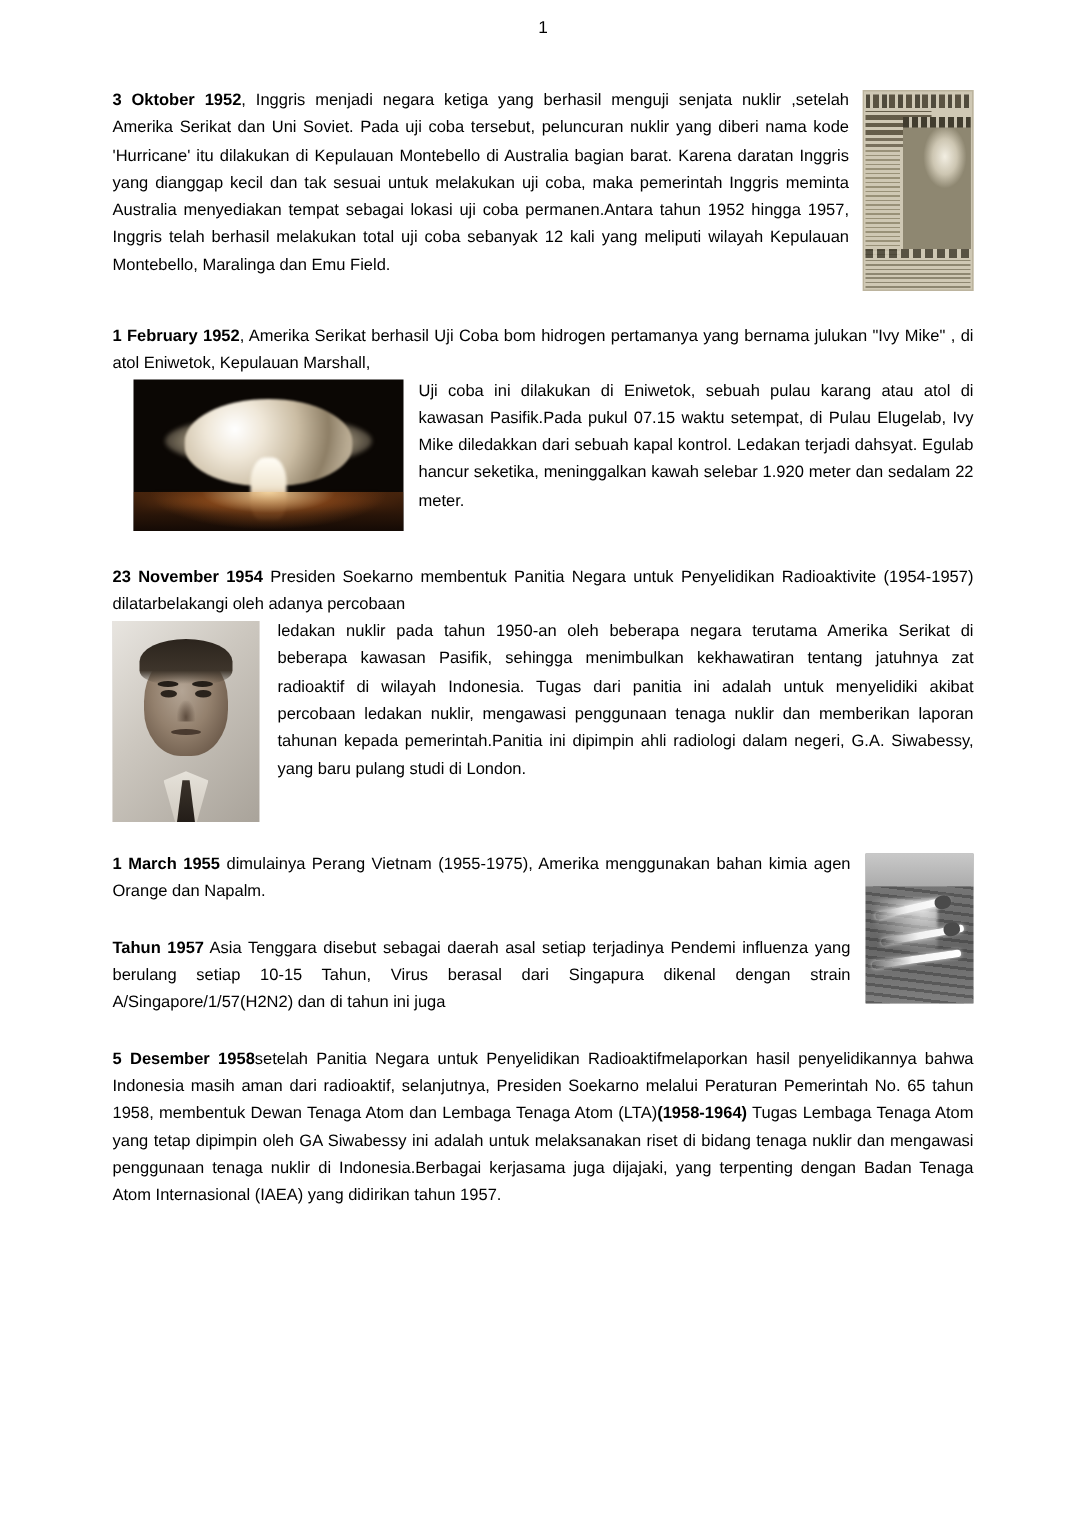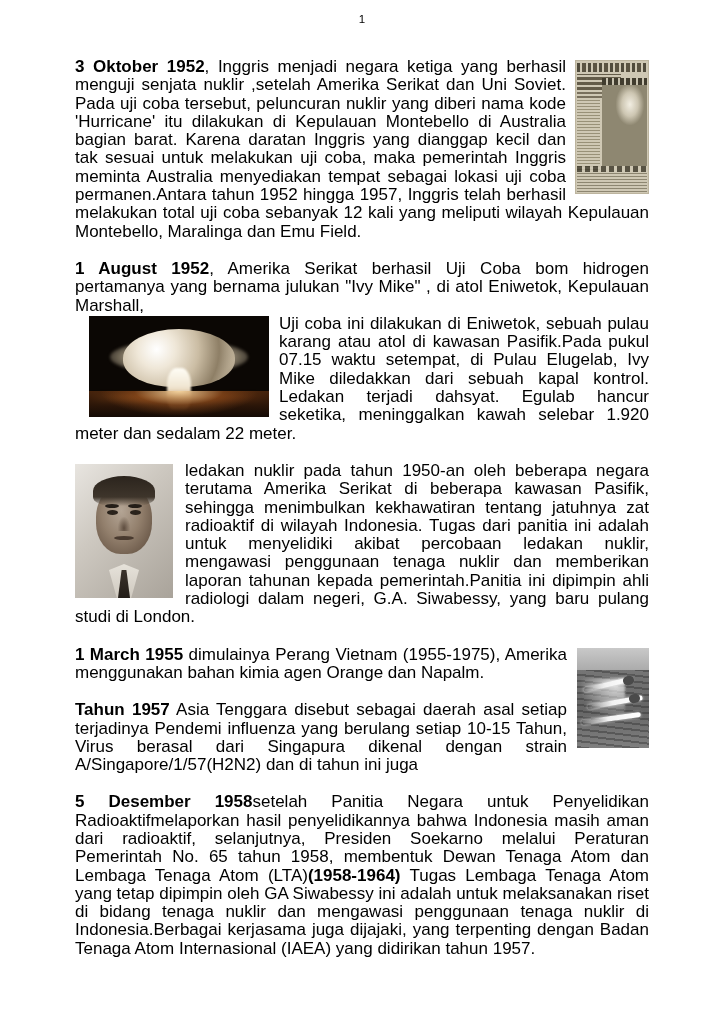--- a/index.html
+++ b/index.html
@@ -31,21 +31,21 @@
     line-height: 14px;
   }
   .content {
     position: absolute;
     left: 75px;
     top: 58px;
     width: 574px;
   }
   p.para {
     margin: 0 0 0 0;
-    font-size: 17px;
+    font-size: 11px;
     line-height: 18.3px;
     text-align: justify;
     text-justify: inter-word;
     color: #000;
   }
   .b { font-weight: bold; }
   .semib { font-weight: bold; margin-top: 28px; }
   .gap-md { height: 19px; }
 
   
@@ -284,35 +284,36 @@
         <div class="nc-foot-t"></div>
         <div class="nc-foot"></div>
       </div>
       <p class="para"><span class="b">3 Oktober 1952</span><span>, Inggris menjadi negara ketiga yang berhasil menguji senjata nuklir ,setelah Amerika Serikat dan Uni Soviet. Pada uji coba tersebut, peluncuran nuklir yang diberi nama kode 'Hurricane' itu dilakukan di Kepulauan Montebello di Australia bagian barat. Karena daratan Inggris yang dianggap kecil dan tak sesuai untuk melakukan uji coba, maka pemerintah Inggris meminta Australia menyediakan tempat sebagai lokasi uji coba permanen.Antara tahun 1952 hingga 1957, Inggris telah berhasil melakukan total uji coba sebanyak 12 kali yang meliputi wilayah Kepulauan Montebello, Maralinga dan Emu Field.</span></p>
       <div class="clear"></div>
     </div>
 
     <div class="gap-md"></div>
 
     <div>
-      <p class="para"><span class="b">1 August 1952</span><span>, Amerika Serikat berhasil Uji Coba bom hidrogen pertamanya yang bernama julukan "Ivy Mike" , di atol Eniwetok, Kepulauan Marshall,</span></p>
+      <p class="para"><span class="b">1 February 1952</span><span>, Amerika Serikat berhasil Uji Coba bom hidrogen pertamanya yang bernama julukan "Ivy Mike" , di atol Eniwetok, Kepulauan Marshall,</span></p>
       <div class="mushroom">
         <div class="mush-cap2"></div>
         <div class="mush-cap"></div>
         <div class="mush-stem"></div>
         <div class="mush-glow"></div>
         <div class="mush-base"></div>
       </div>
       <p class="para">Uji coba ini dilakukan di Eniwetok, sebuah pulau karang atau atol di kawasan Pasifik.Pada pukul 07.15 waktu setempat, di Pulau Elugelab, Ivy Mike diledakkan dari sebuah kapal kontrol. Ledakan terjadi dahsyat. Egulab hancur seketika, meninggalkan kawah selebar 1.920 meter dan sedalam 22 meter.</p>
       <div class="clear"></div>
     </div>
 
     <div class="gap-md"></div>
 
     <div>
+      <p class="para"><span class="b">23 November 1954</span><span> Presiden Soekarno membentuk Panitia Negara untuk Penyelidikan Radioaktivite (1954-1957) dilatarbelakangi oleh adanya percobaan</span></p>
       <div class="portrait">
         <div class="pt-bg"></div>
         <div class="pt-shoulder"></div>
         <div class="pt-face"></div>
         <div class="pt-hair"></div>
         <div class="pt-brow-l"></div>
         <div class="pt-brow-r"></div>
         <div class="pt-eye-l"></div>
         <div class="pt-eye-r"></div>
         <div class="pt-nose"></div>

